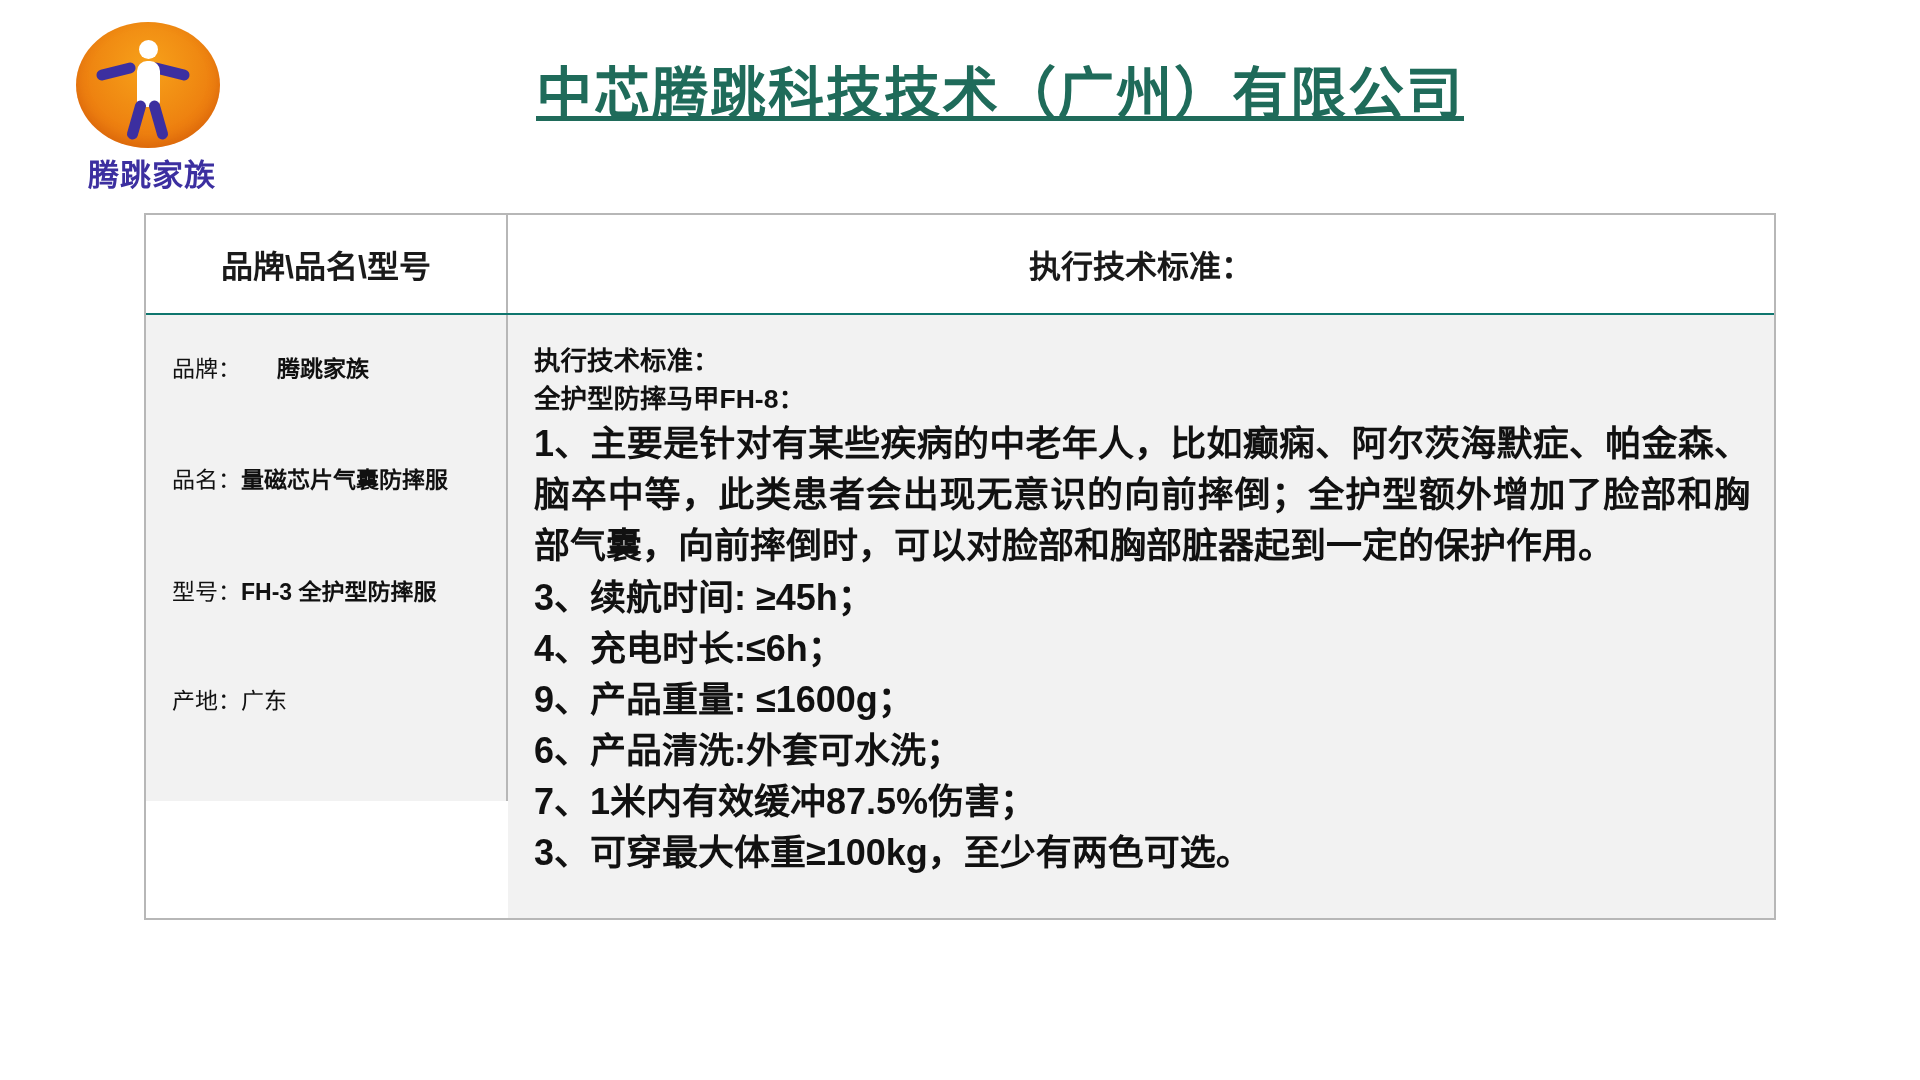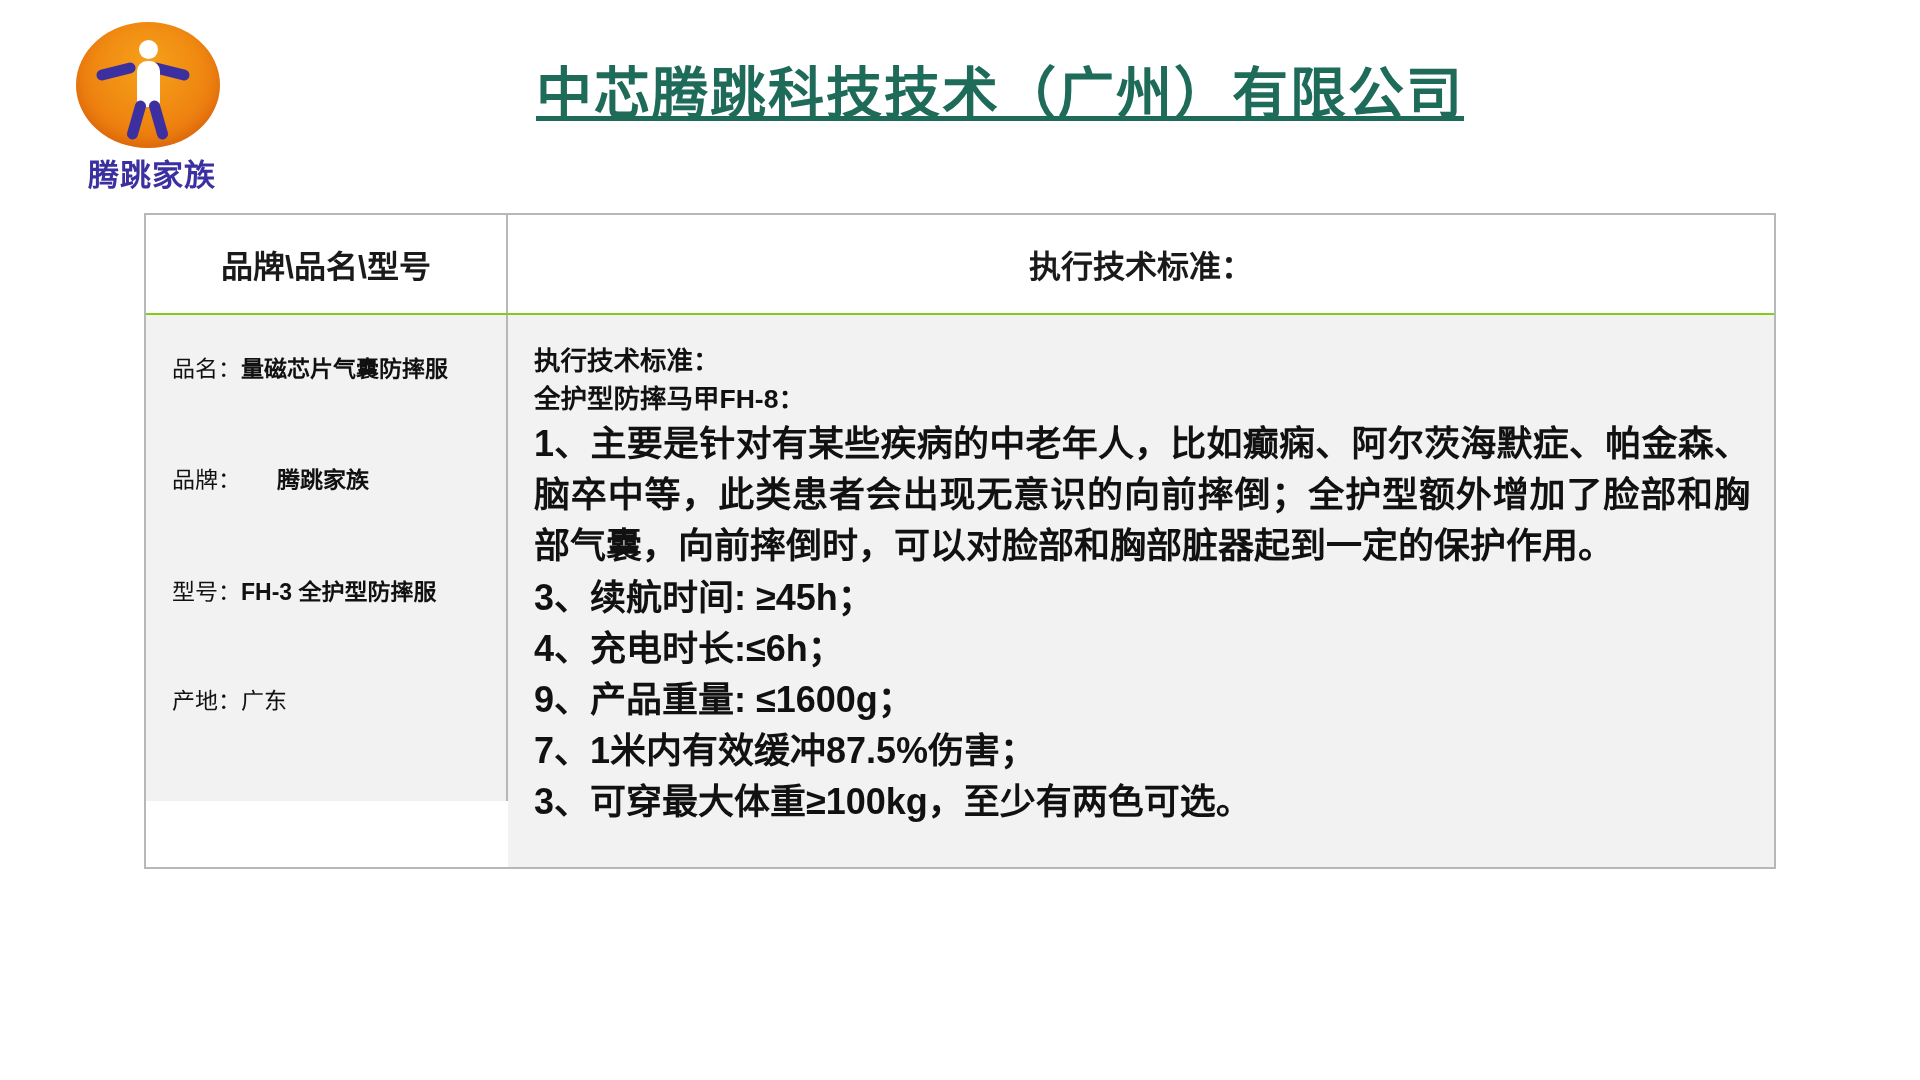--- a/index.html
+++ b/index.html
@@ -116,21 +116,21 @@
     top: 213px;
     width: 1632px;
     border: 2px solid #b7b7b7;
     box-sizing: border-box;
     display: flex;
     flex-direction: column;
     background: #ffffff;
   }
   .thead {
     display: flex;
-    border-bottom: 2px solid #84cc16;
+    border-bottom: 2px solid #0f766e;
     justify-content: center;
   }
   .th {
     box-sizing: border-box;
     padding: 22px 10px;
     font-size: 32px;
     font-weight: bold;
     color: #1a1a1a;
     display: flex;
     align-items: center;
@@ -213,41 +213,42 @@
   <div class="table">
 
     <div class="thead">
       <div class="th th-left">品牌\品名\型号</div>
       <div class="th th-right">执行技术标准：</div>
     </div>
 
     <div class="tbody">
 
       <div class="td-left">
+        <div class="info-line brand">
+          <span class="lbl">品牌：</span><span class="val">腾跳家族</span>
+        </div>
         <div class="info-line product">
           <span class="lbl">品名：</span><span class="val">量磁芯片气囊防摔服</span>
-        </div>
-        <div class="info-line brand">
-          <span class="lbl">品牌：</span><span class="val">腾跳家族</span>
         </div>
         <div class="info-line model">
           <span class="lbl">型号：</span><span class="val">FH-3 全护型防摔服</span>
         </div>
         <div class="info-line origin">
           <span class="lbl">产地：</span><span class="val">广东</span>
         </div>
       </div>
 
       <div class="td-right">
         <div class="spec-line">执行技术标准：</div>
         <div class="spec-line">全护型防摔马甲FH-8：</div>
         <p class="spec-para">1、主要是针对有某些疾病的中老年人，比如癫痫、阿尔茨海默症、帕金森、脑卒中等，此类患者会出现无意识的向前摔倒；全护型额外增加了脸部和胸部气囊，向前摔倒时，可以对脸部和胸部脏器起到一定的保护作用。</p>
         <p class="spec-para">3、续航时间: ≥45h；</p>
         <p class="spec-para">4、充电时长:≤6h；</p>
         <p class="spec-para">9、产品重量: ≤1600g；</p>
+        <p class="spec-para">6、产品清洗:外套可水洗；</p>
         <p class="spec-para">7、1米内有效缓冲87.5%伤害；</p>
         <p class="spec-para">3、可穿最大体重≥100kg，至少有两色可选。</p>
       </div>
 
     </div>
   </div>
 
 </div>
 
 </body></html>

